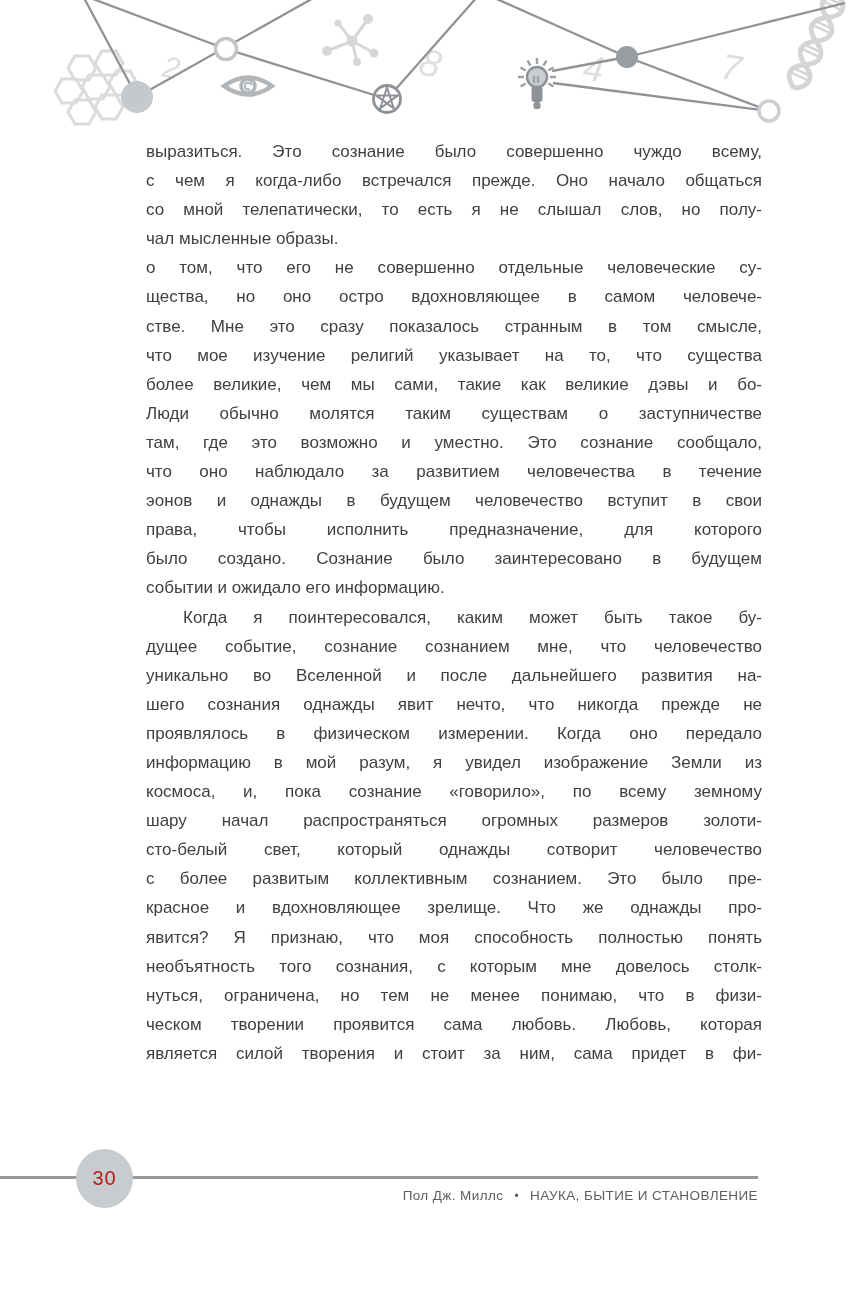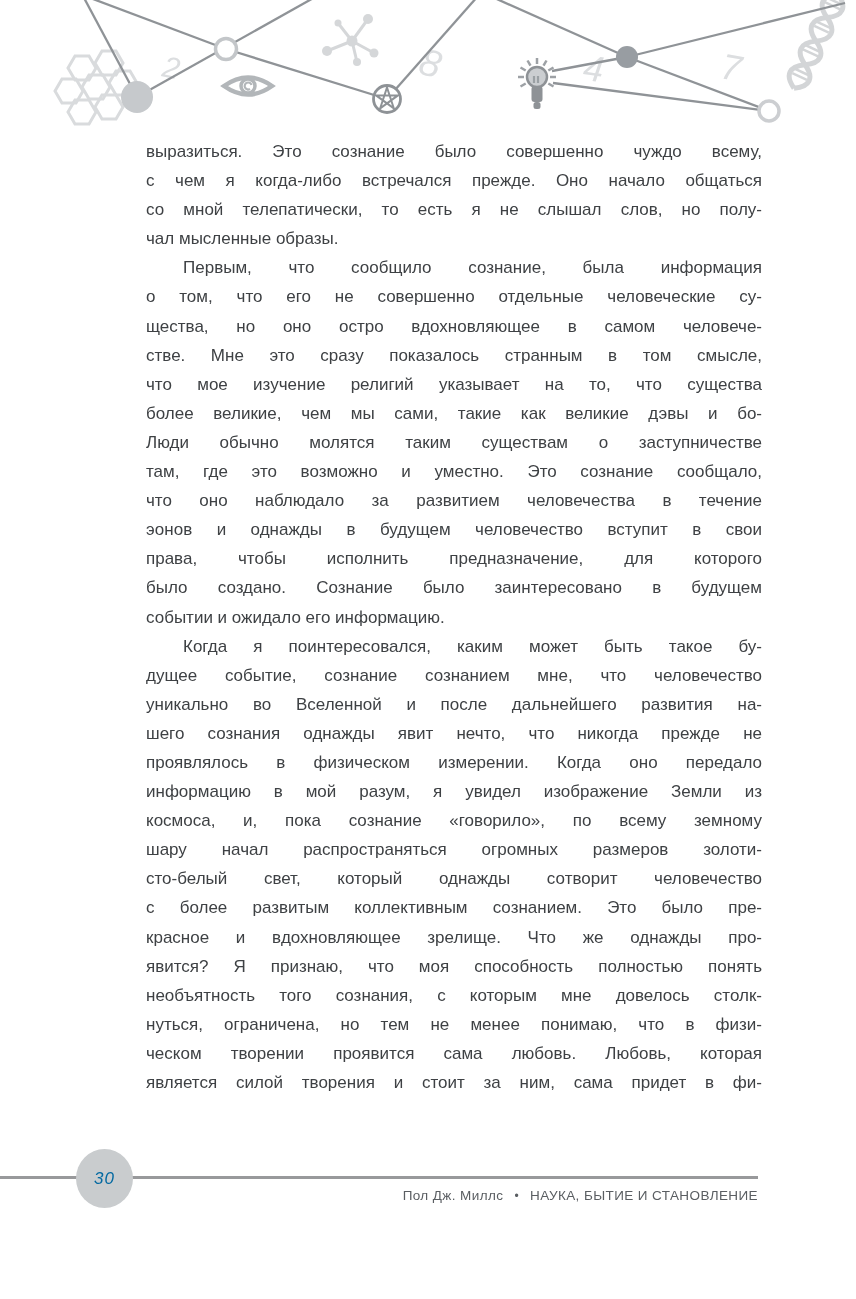--- a/index.html
+++ b/index.html
@@ -20,21 +20,21 @@
   .line.first{text-indent:37px;}
   
   .footer-rule{
     position:absolute;left:0;top:1176px;width:758px;height:3px;background:#98999b;
   }
   .page-badge{
     position:absolute;left:76px;top:1149px;width:57px;height:59px;border-radius:50%;
     background:#c9ccce;display:flex;align-items:center;justify-content:center;
   }
   .page-number{
-    font-size:17px;font-style:italic;color:#0369a1;letter-spacing:1px;
+    font-size:20px;color:#b91c1c;letter-spacing:1px;
   }
   .footer-text{
     position:absolute;top:1188px;right:98px;display:flex;align-items:center;gap:11px;
     font-size:13.5px;color:#5a5e62;letter-spacing:0.4px;padding-left:10px;
   }
   .footer-text .bullet{font-size:12px;color:#5a5e62;}
 </style>
 </head>
 <body>
 
@@ -138,21 +138,20 @@
 </svg>
 
 <main class="text-block" id="text-block">
     <div class="para">
       <div class="line">выразиться. Это сознание было совершенно чуждо всему,</div>
       <div class="line">с чем я когда-либо встречался прежде. Оно начало общаться</div>
       <div class="line">со мной телепатически, то есть я не слышал слов, но полу-</div>
       <div class="line last">чал мысленные образы.</div>
     </div>
     <div class="para">
-      <div class="line first">Первым, что сообщило сознание, была информация</div>
       <div class="line">о том, что его не совершенно отдельные человеческие су-</div>
       <div class="line">щества, но оно остро вдохновляющее в самом человече-</div>
       <div class="line">стве. Мне это сразу показалось странным в том смысле,</div>
       <div class="line">что мое изучение религий указывает на то, что существа</div>
       <div class="line">более великие, чем мы сами, такие как великие дэвы и бо-</div>
       <div class="line">Люди обычно молятся таким существам о заступничестве</div>
       <div class="line">там, где это возможно и уместно. Это сознание сообщало,</div>
       <div class="line">что оно наблюдало за развитием человечества в течение</div>
       <div class="line">эонов и однажды в будущем человечество вступит в свои</div>
       <div class="line">права, чтобы исполнить предназначение, для которого</div>

